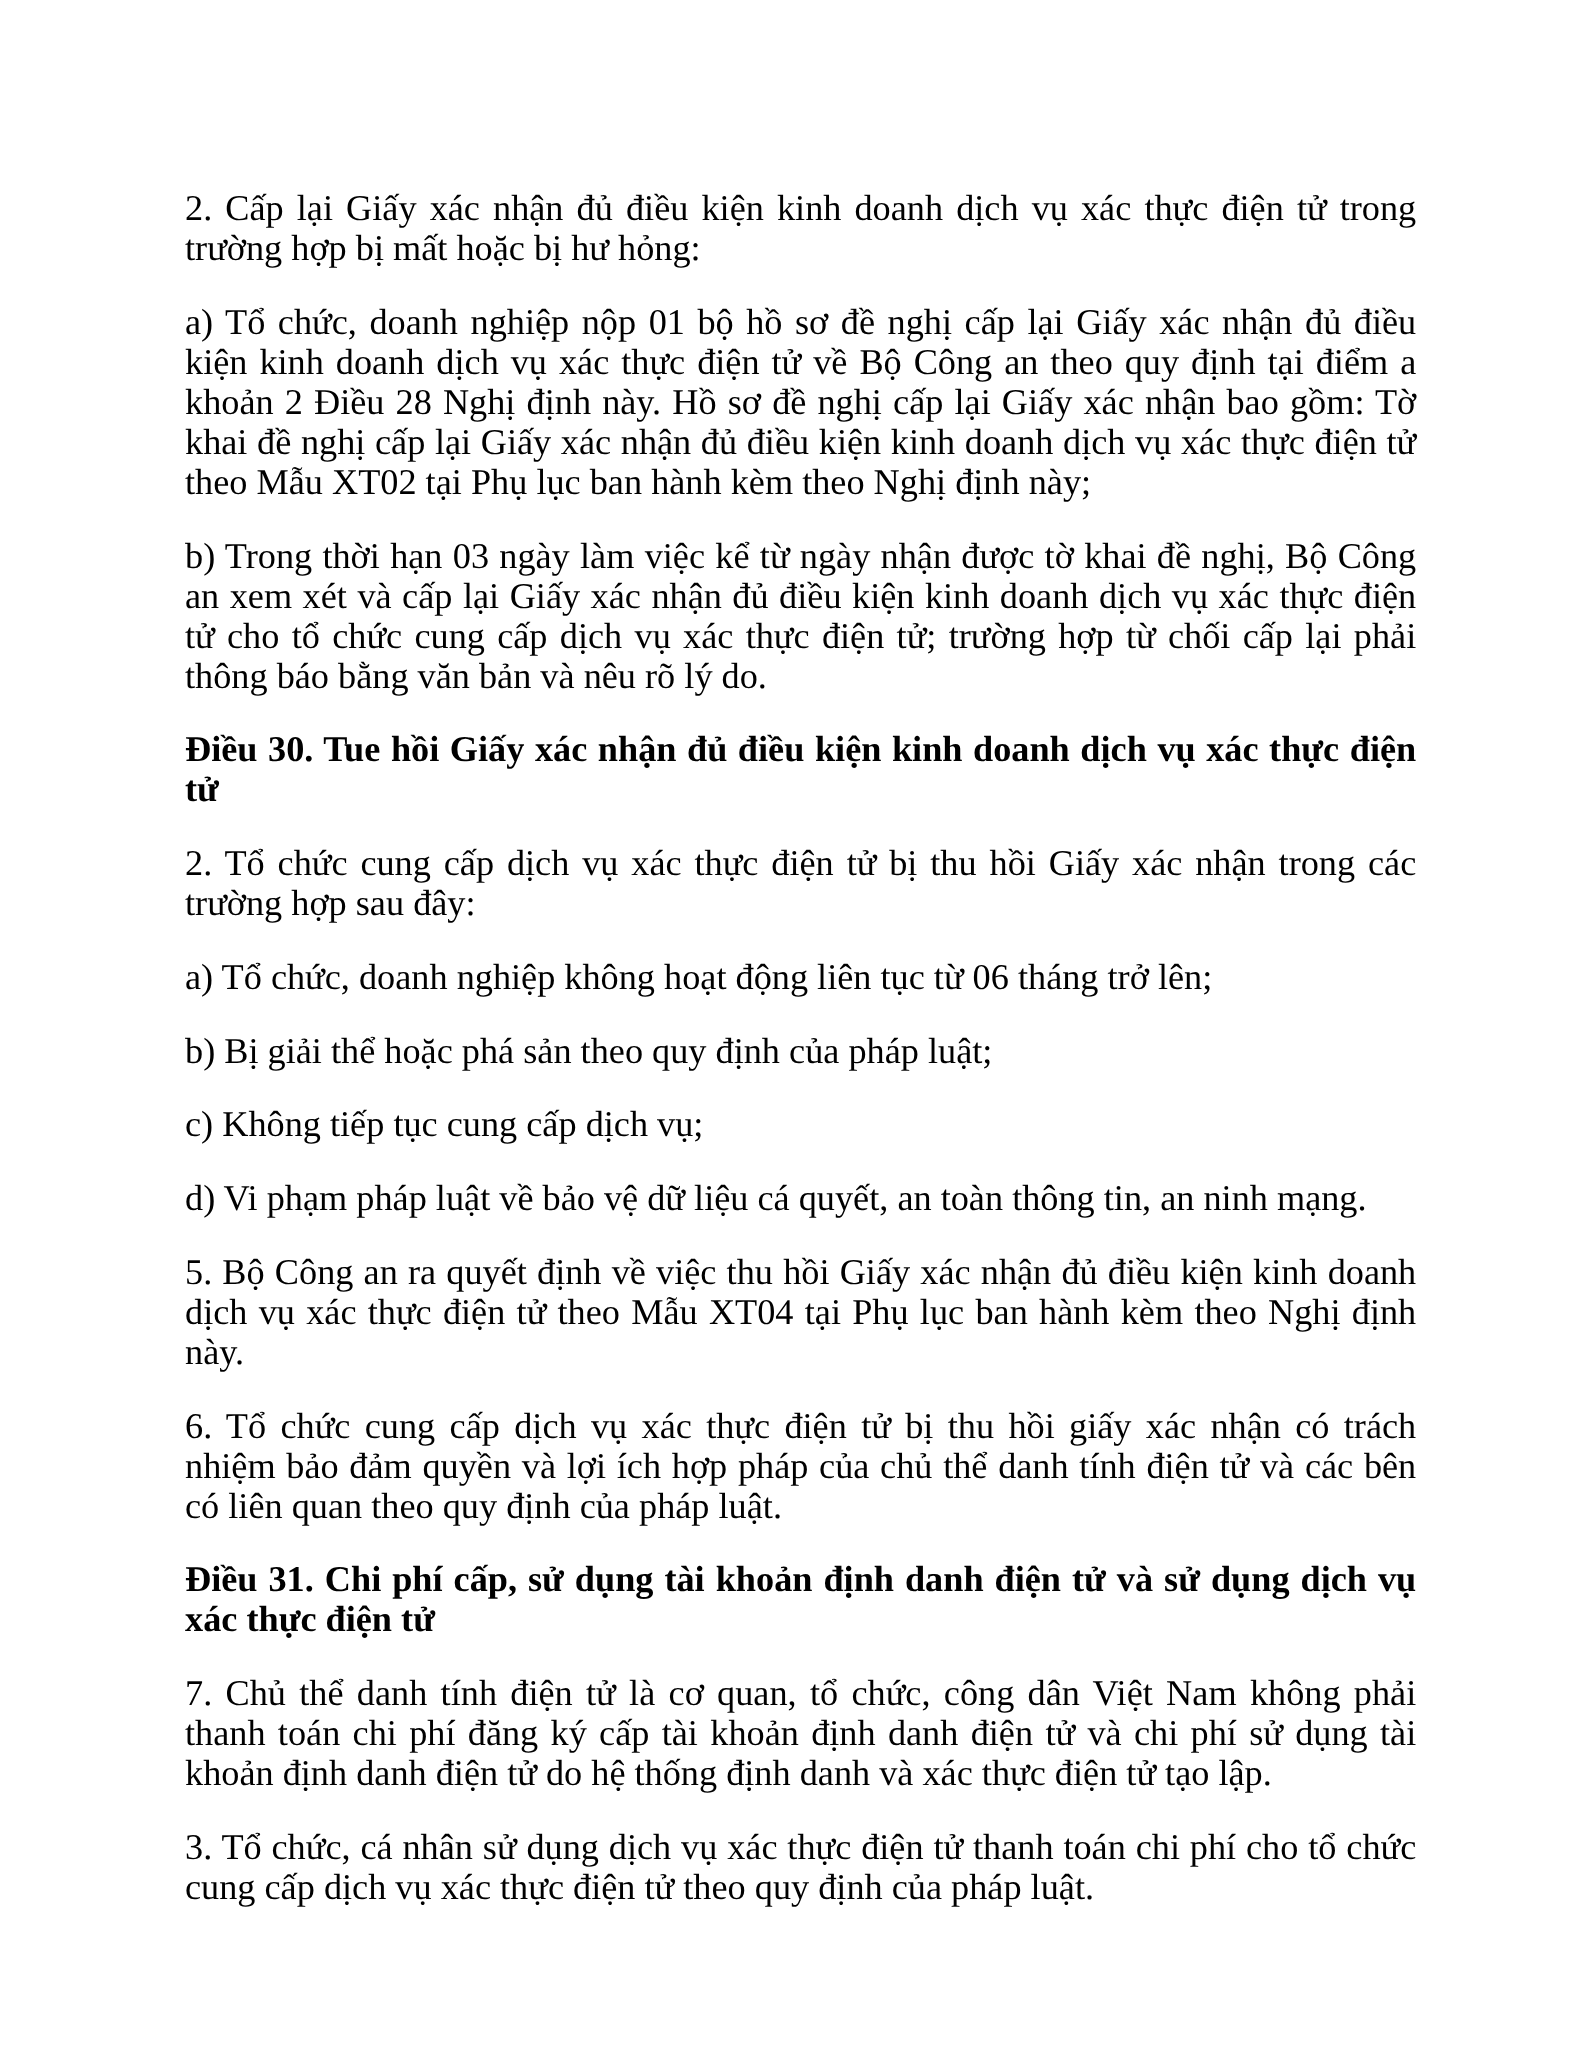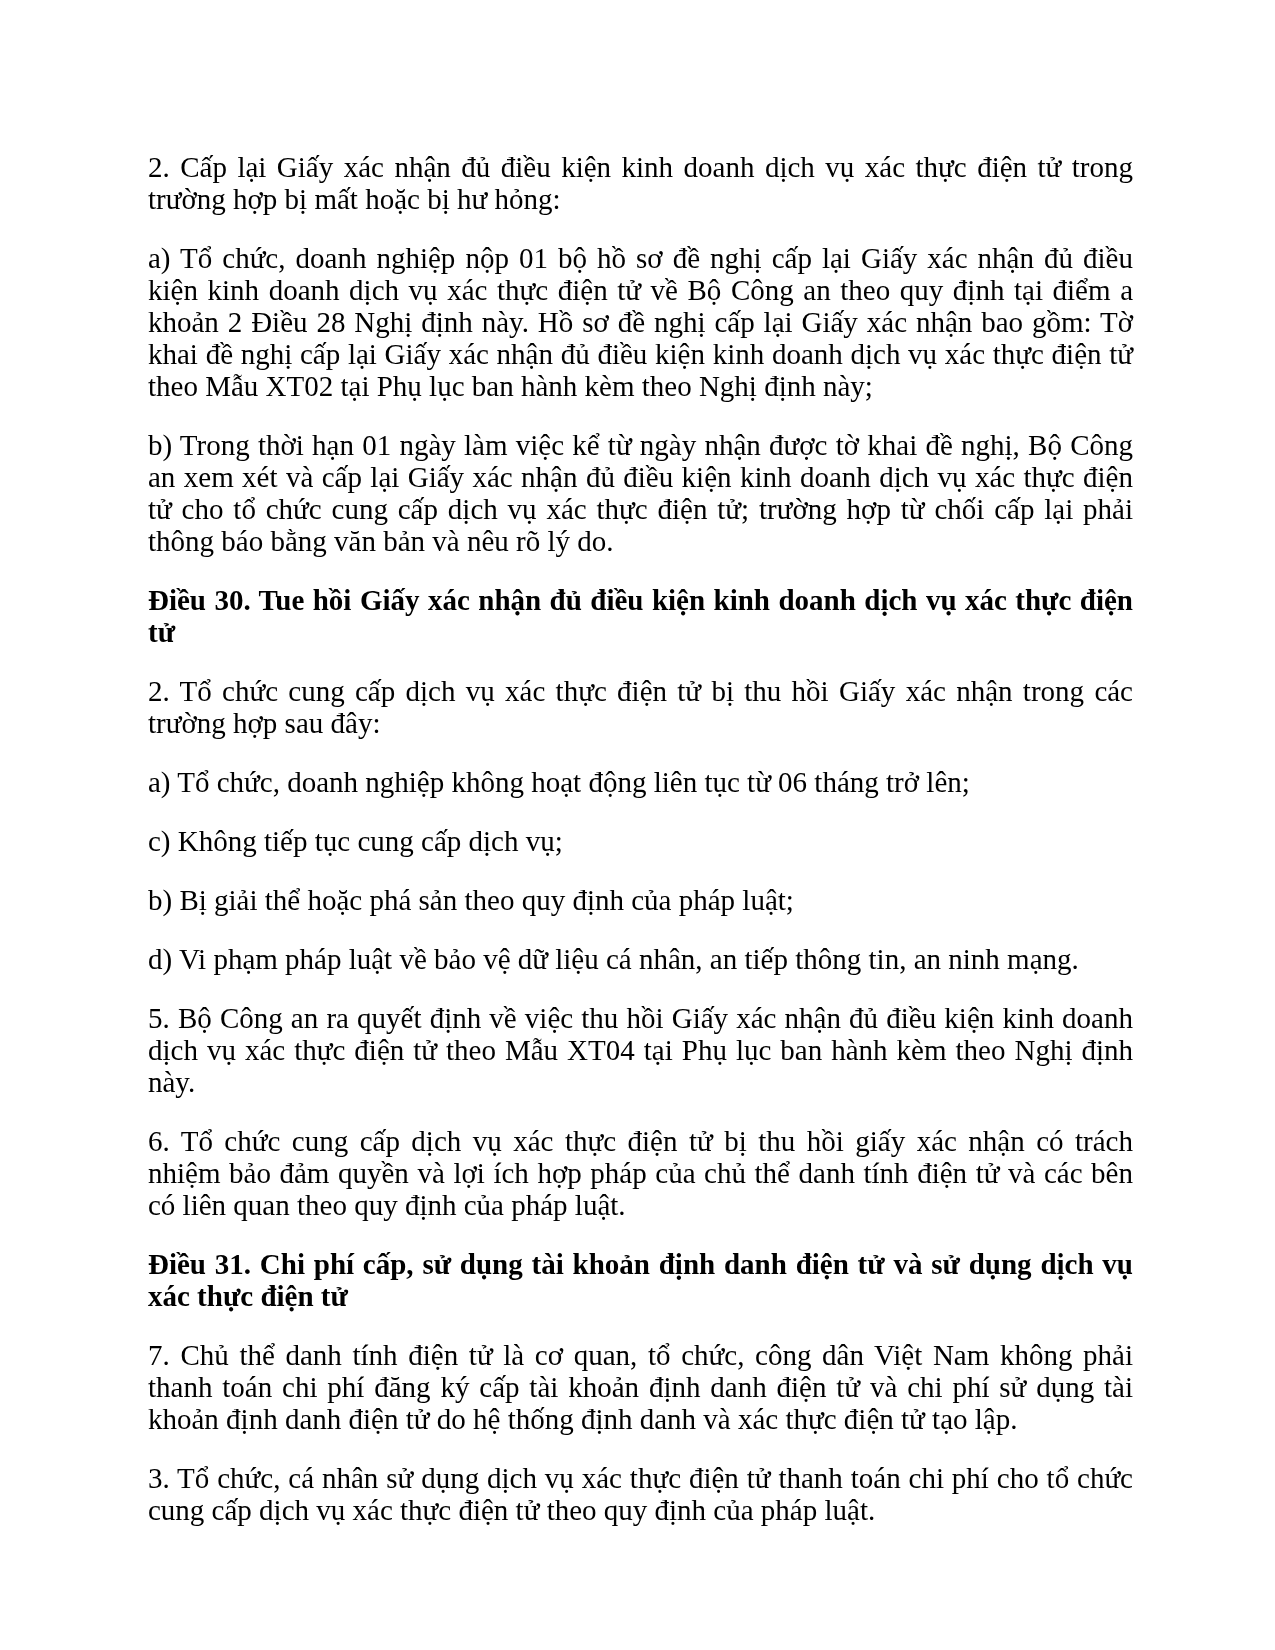--- a/index.html
+++ b/index.html
@@ -32,26 +32,26 @@
     font-weight: bold;
   }
 </style>
 </head>
 <body>
 
 <div class="page">
   <div class="doc-body">
       <p class="para">2. Cấp lại Giấy xác nhận đủ điều kiện kinh doanh dịch vụ xác thực điện tử trong trường hợp bị mất hoặc bị hư hỏng:</p>
       <p class="para">a) Tổ chức, doanh nghiệp nộp 01 bộ hồ sơ đề nghị cấp lại Giấy xác nhận đủ điều kiện kinh doanh dịch vụ xác thực điện tử về Bộ Công an theo quy định tại điểm a khoản 2 Điều 28 Nghị định này. Hồ sơ đề nghị cấp lại Giấy xác nhận bao gồm: Tờ khai đề nghị cấp lại Giấy xác nhận đủ điều kiện kinh doanh dịch vụ xác thực điện tử theo Mẫu XT02 tại Phụ lục ban hành kèm theo Nghị định này;</p>
-      <p class="para">b) Trong thời hạn 01 ngày làm việc kể từ ngày nhận được tờ khai đề nghị, Bộ Công an xem xét và cấp lại Giấy xác nhận đủ điều kiện kinh doanh dịch vụ xác thực điện tử cho tổ chức cung cấp dịch vụ xác thực điện tử; trường hợp từ chối cấp lại phải thông báo bằng văn bản và nêu rõ lý do.</p>
+      <p class="para">b) Trong thời hạn 03 ngày làm việc kể từ ngày nhận được tờ khai đề nghị, Bộ Công an xem xét và cấp lại Giấy xác nhận đủ điều kiện kinh doanh dịch vụ xác thực điện tử cho tổ chức cung cấp dịch vụ xác thực điện tử; trường hợp từ chối cấp lại phải thông báo bằng văn bản và nêu rõ lý do.</p>
       <p class="heading">Điều 30. Tue hồi Giấy xác nhận đủ điều kiện kinh doanh dịch vụ xác thực điện tử</p>
       <p class="para">2. Tổ chức cung cấp dịch vụ xác thực điện tử bị thu hồi Giấy xác nhận trong các trường hợp sau đây:</p>
       <p class="para">a) Tổ chức, doanh nghiệp không hoạt động liên tục từ 06 tháng trở lên;</p>
+      <p class="para">b) Bị giải thể hoặc phá sản theo quy định của pháp luật;</p>
       <p class="para">c) Không tiếp tục cung cấp dịch vụ;</p>
-      <p class="para">b) Bị giải thể hoặc phá sản theo quy định của pháp luật;</p>
-      <p class="para">d) Vi phạm pháp luật về bảo vệ dữ liệu cá nhân, an tiếp thông tin, an ninh mạng.</p>
+      <p class="para">d) Vi phạm pháp luật về bảo vệ dữ liệu cá quyết, an toàn thông tin, an ninh mạng.</p>
       <p class="para">5. Bộ Công an ra quyết định về việc thu hồi Giấy xác nhận đủ điều kiện kinh doanh dịch vụ xác thực điện tử theo Mẫu XT04 tại Phụ lục ban hành kèm theo Nghị định này.</p>
       <p class="para">6. Tổ chức cung cấp dịch vụ xác thực điện tử bị thu hồi giấy xác nhận có trách nhiệm bảo đảm quyền và lợi ích hợp pháp của chủ thể danh tính điện tử và các bên có liên quan theo quy định của pháp luật.</p>
       <p class="heading">Điều 31. Chi phí cấp, sử dụng tài khoản định danh điện tử và sử dụng dịch vụ xác thực điện tử</p>
       <p class="para">7. Chủ thể danh tính điện tử là cơ quan, tổ chức, công dân Việt Nam không phải thanh toán chi phí đăng ký cấp tài khoản định danh điện tử và chi phí sử dụng tài khoản định danh điện tử do hệ thống định danh và xác thực điện tử tạo lập.</p>
       <p class="para">3. Tổ chức, cá nhân sử dụng dịch vụ xác thực điện tử thanh toán chi phí cho tổ chức cung cấp dịch vụ xác thực điện tử theo quy định của pháp luật.</p>
     </div>
 </div>
 
 </body></html>

